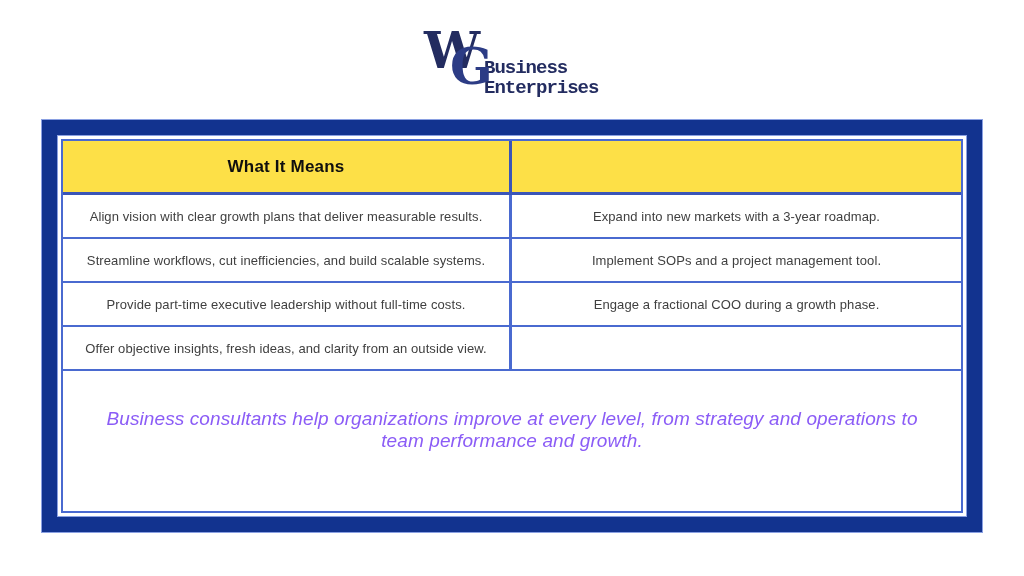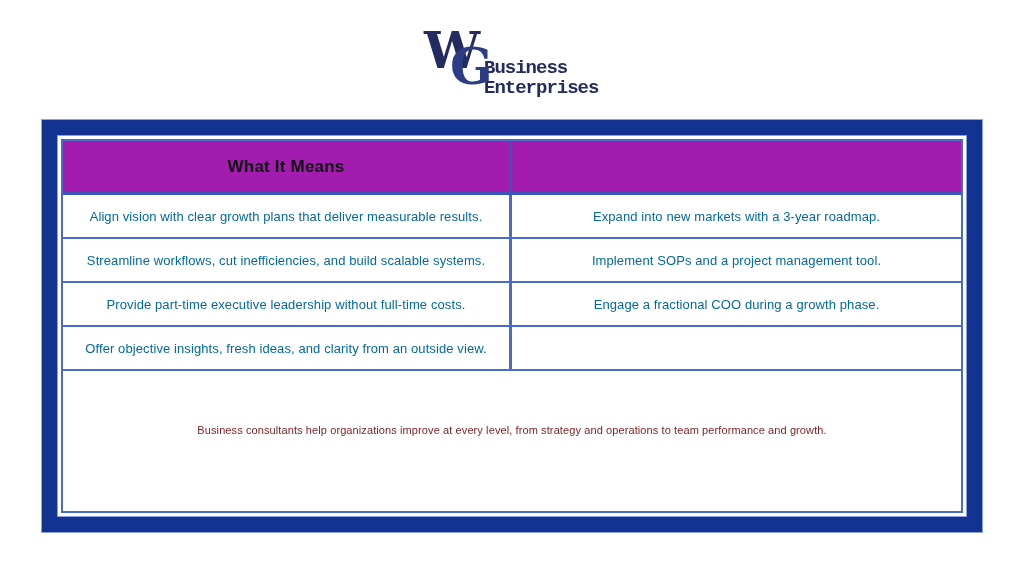--- a/index.html
+++ b/index.html
@@ -68,21 +68,21 @@
     height: 100%;
     display: flex;
     flex-direction: column;
     border: 2px solid #4a6ad0;
     background: #ffffff;
   }
   .tbl-header {
     display: grid;
     grid-template-columns: 1fr 1fr;
     height: 54px;
-    background: #a21caf;
+    background: #fde047;
     border-bottom: 3px solid #3a55b8;
     flex: 0 0 auto;
   }
   .tbl-header .cell {
     display: flex;
     align-items: center;
     justify-content: center;
     font-size: 17px;
     font-weight: 700;
     color: #0f0f0f;
@@ -97,37 +97,38 @@
     border-bottom: 2px solid #4a6ad0;
     flex: 0 0 auto;
     background: #ffffff;
   }
   .tbl-row .cell {
     display: flex;
     align-items: center;
     justify-content: center;
     text-align: center;
     font-size: 13px;
-    color: #0369a1;
+    color: #404040;
     padding: 0 18px;
     letter-spacing: 0.1px;
   }
   .tbl-row .cell.left { border-right: 3px solid #4a6ad0; }
 
   .tbl-footer {
     flex: 1 1 auto;
     display: flex;
     align-items: center;
     justify-content: center;
     text-align: center;
-    font-size: 11px;
-    color: #7f1d1d;
+    font-size: 19px;
+    color: #8b5cf6;
     padding: 0 30px 22px 30px;
     background: #ffffff;
     letter-spacing: 0.1px;
+    font-style: italic;
   }
 </style>
 </head>
 <body>
 
 <div class="logo">
   <div class="monogram">
     <span class="mono-w">W</span>
     <span class="mono-g">G</span>
   </div>

